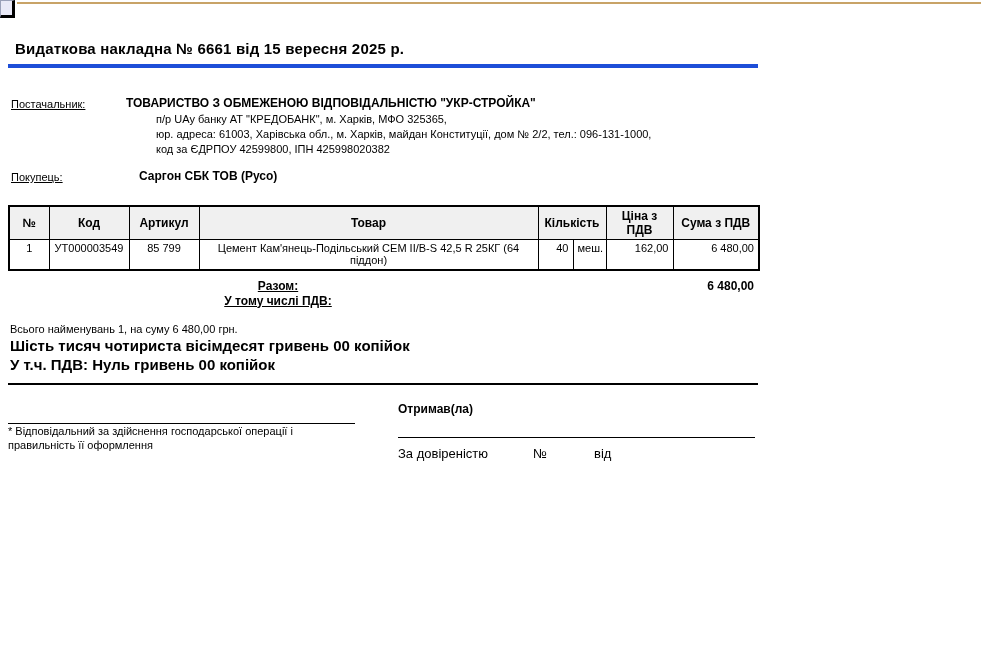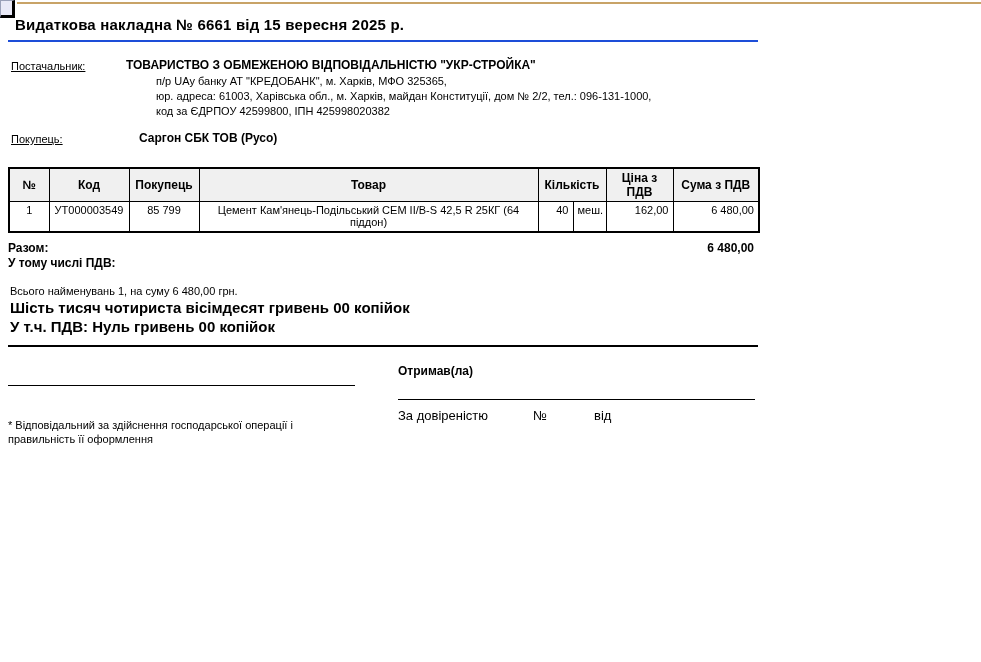--- a/index.html
+++ b/index.html
@@ -8,56 +8,56 @@
   .canvas { position:relative; width:981px; height:662px; background:#fff; }
 
   .top-stripe { position:absolute; left:17px; top:2px; width:964px; height:2px; }
   .corner-square { position:absolute; left:0; top:0; width:15px; height:18px;
                    background:#e9e9f7; border-left:1px solid #9aa0b8; border-top:1px solid #9aa0b8;
                    border-right:3px solid #000; border-bottom:3px solid #000; }
 
   .doc { position:absolute; left:8px; top:10px; width:750px; }
 
   .title { font-size:15px; font-weight:bold; padding:6px 0 7px 7px;
-           border-bottom:2px solid #1d4ed8; letter-spacing:0.2px; }
+           border-bottom:4px solid #1d4ed8; letter-spacing:0.2px;margin-top:24px; }
 
-  .party { display:flex; margin-top:16px; }
+  .party { display:flex; margin-top:28px; }
   .party-label { width:118px; font-size:11px; text-decoration:underline; padding:2px 0 0 3px; }
   .party-body { flex:1; }
   .party-name { font-size:12px; font-weight:bold; }
   .party-details { margin-left:30px; font-size:11px; line-height:15px; margin-top:2px; }
   .buyer { margin-top:12px;gap:13px; }
 
   table.items { border-collapse:collapse; margin-top:22px; width:750px;
                 border:2px solid #000; table-layout:fixed; }
   table.items th, table.items td { border:1px solid #000; }
   table.items th { background:#f0f0f0; font-size:12px; font-weight:bold;
                    text-align:center; height:32px; padding:2px 2px; vertical-align:middle; }
   table.items td { font-size:11px; padding:2px 4px; vertical-align:top; height:30px; }
   td.c { text-align:center; } td.r { text-align:right; } td.l { text-align:center; }
 
   .totals { margin-top:8px; font-size:12px; font-weight:bold; }
   .totals-row { display:flex; line-height:15px; }
-  .totals-label { flex:1; text-align:left; }
+  .totals-label { flex:1; text-align:center;text-decoration:underline; }
   .totals-value { width:210px; text-align:right; padding-right:4px; }
 
   .summary { margin-top:14px; padding-left:2px; }
   .summary-line1 { font-size:11px; }
   .summary-bold { font-size:15px; font-weight:bold; line-height:16px; margin-top:3px; }
 
   .hr-thick { margin-top:10px; border-top:2px solid #000; width:750px; }
 
   .sign-section { display:flex; margin-top:17px; }
   .sign-left { width:390px; }
   .sign-right { width:360px; }
   .sign-label { font-size:12px; font-weight:bold; }
   .sign-line { border-bottom:1px solid #000; margin-top:21px; }
   .sign-line.left-line { width:347px; }
   .sign-line.right-line { width:357px; }
-  .footnote { margin-top:32px; width:352px; font-size:11px; line-height:14px; color:#000; }
+  .footnote { margin-top:0; width:352px; font-size:11px; line-height:14px; color:#000; }
   .proxy-row { margin-top:8px; font-size:13px; display:flex; }
   .proxy-label { width:135px; }
   .proxy-no { width:61px; }
 </style>
 </head>
 <body>
 
 <div class="canvas">
 
   <div class="top-stripe" style="background: rgb(200, 163, 103);"></div>
@@ -94,21 +94,21 @@
         <col style="width:339px">
           <col style="width:35px">
           <col style="width:33px">
         <col style="width:67px">
           <col style="width:86px">
       </colgroup>
       <thead>
         <tr>
           <th>№</th>
           <th>Код</th>
-          <th>Покупець</th>
+          <th>Артикул</th>
           <th>Товар</th>
           <th colspan="2">Кількість</th>
           <th>Ціна з ПДВ</th>
           <th>Сума з ПДВ</th>
         </tr>
       </thead>
       <tbody>
         <tr>
           <td class="c">1</td>
           <td class="l">УТ000003549</td>

